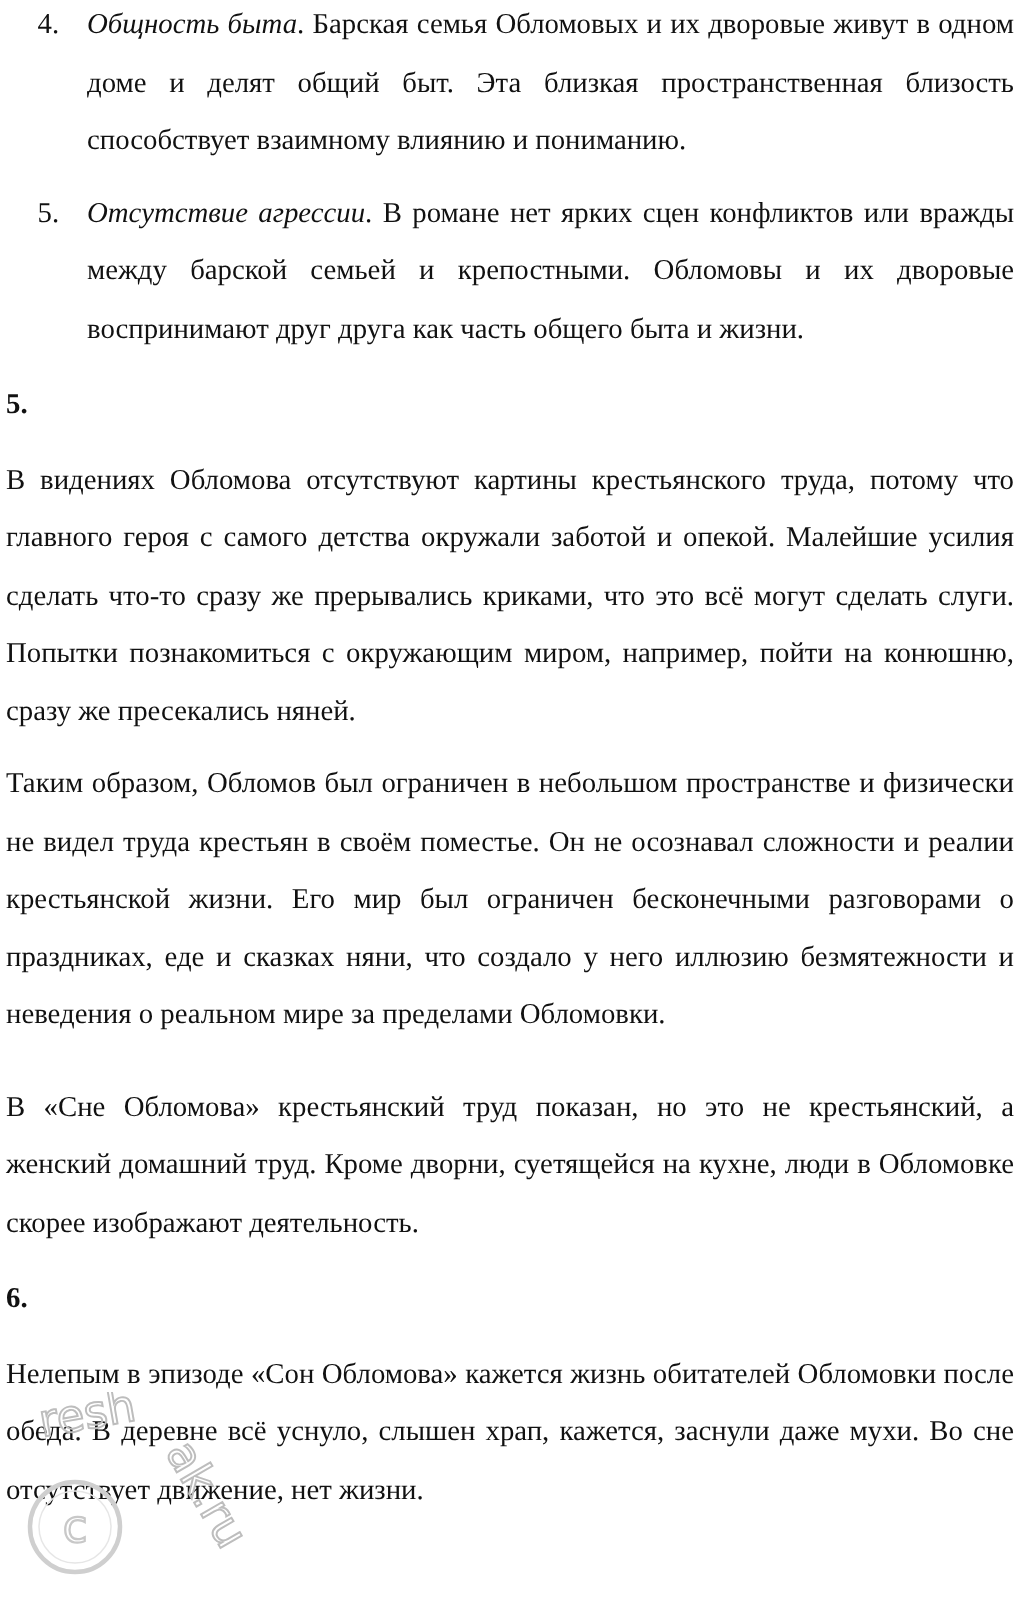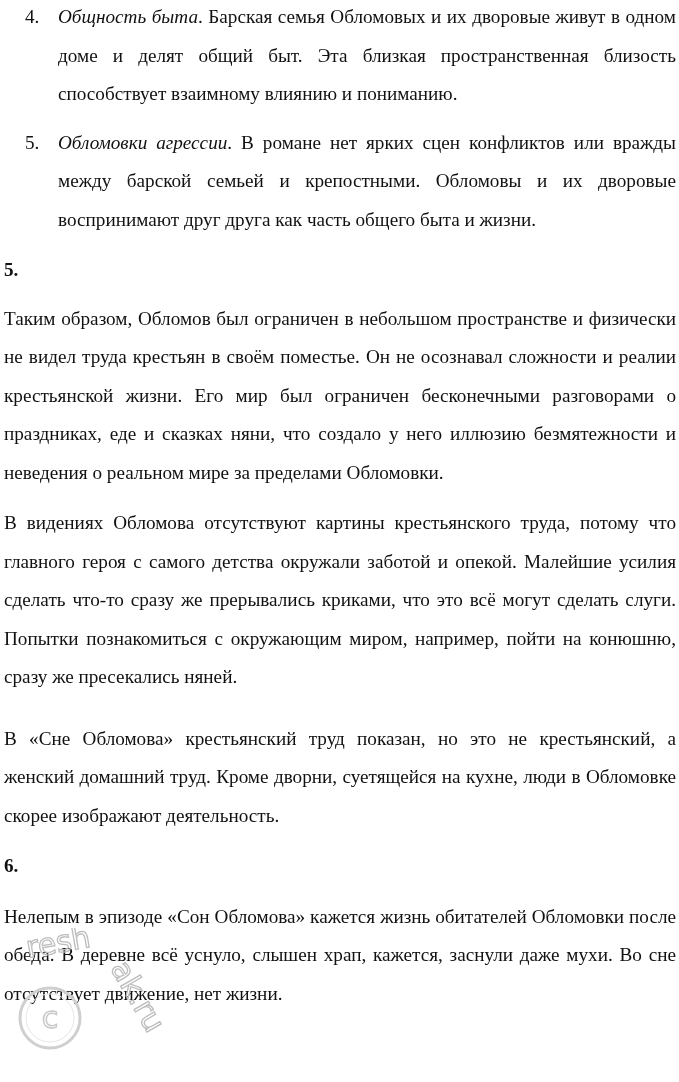--- a/index.html
+++ b/index.html
@@ -60,27 +60,27 @@
 
 <div class="page">
 
   <div class="list-item" style="margin-top:-2px;">
     <span class="list-num">4.</span>
     <em>Общность быта</em><span>. Барская семья Обломовых и их дворовые живут в одном доме и делят общий быт. Эта близкая пространственная близость способствует взаимному влиянию и пониманию.</span>
   </div>
 
   <div class="list-item" style="margin-top:10px;">
     <span class="list-num">5.</span>
-    <em>Обломовки агрессии</em><span>. В романе нет ярких сцен конфликтов или вражды между барской семьей и крепостными. Обломовы и их дворовые воспринимают друг друга как часть общего быта и жизни.</span>
+    <em>Отсутствие агрессии</em><span>. В романе нет ярких сцен конфликтов или вражды между барской семьей и крепостными. Обломовы и их дворовые воспринимают друг друга как часть общего быта и жизни.</span>
   </div>
 
   <div class="section-num" style="margin-top:12px;">5.</div>
 
+  <p class="line-block" style="margin-top:12px;">В видениях Обломова отсутствуют картины крестьянского труда, потому что главного героя с самого детства окружали заботой и опекой. Малейшие усилия сделать что-то сразу же прерывались криками, что это всё могут сделать слуги. Попытки познакомиться с окружающим миром, например, пойти на конюшню, сразу же пресекались няней.</p>
   <p class="line-block" style="margin-top:10px;">Таким образом, Обломов был ограничен в небольшом пространстве и физически не видел труда крестьян в своём поместье. Он не осознавал сложности и реалии крестьянской жизни. Его мир был ограничен бесконечными разговорами о праздниках, еде и сказках няни, что создало у него иллюзию безмятежности и неведения о реальном мире за пределами Обломовки.</p>
-  <p class="line-block" style="margin-top:12px;">В видениях Обломова отсутствуют картины крестьянского труда, потому что главного героя с самого детства окружали заботой и опекой. Малейшие усилия сделать что-то сразу же прерывались криками, что это всё могут сделать слуги. Попытки познакомиться с окружающим миром, например, пойти на конюшню, сразу же пресекались няней.</p>
   <p class="line-block" style="margin-top:23px;">В «Сне Обломова» крестьянский труд показан, но это не крестьянский, а женский домашний труд. Кроме дворни, суетящейся на кухне, люди в Обломовке скорее изображают деятельность.</p>
 
   <div class="section-num" style="margin-top:12px;">6.</div>
 
   <p class="line-block" style="margin-top:12px;">Нелепым в эпизоде «Сон Обломова» кажется жизнь обитателей Обломовки после обеда. В деревне всё уснуло, слышен храп, кажется, заснули даже мухи. Во сне отсутствует движение, нет жизни.</p>
 </div>
 
 <div class="watermark">
   <svg width="170" height="130" viewBox="0 0 170 130">
     <circle cx="40" cy="90" r="30" fill="none" stroke="#cfcfcf" stroke-width="3"></circle>

